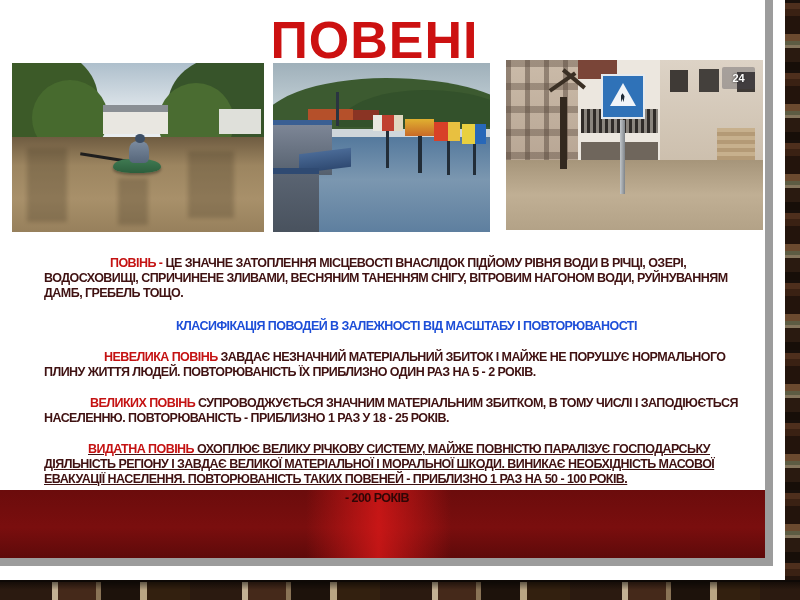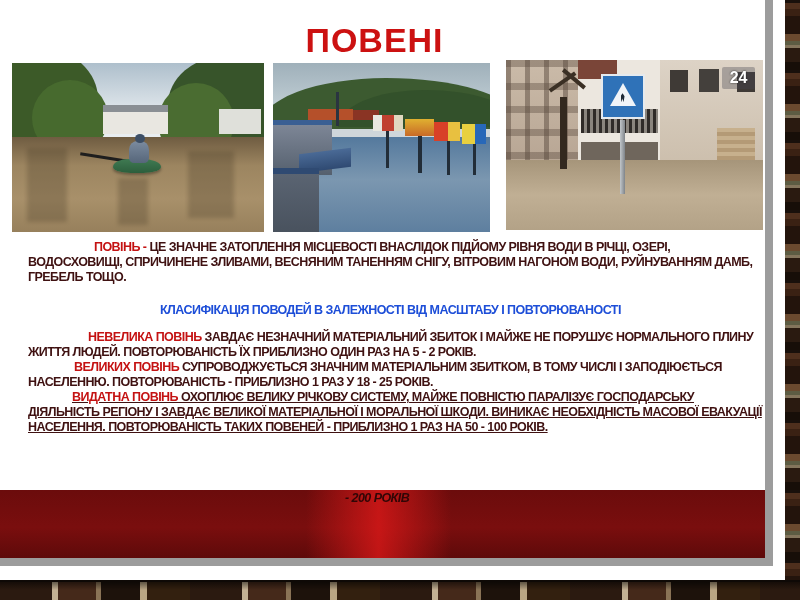--- a/index.html
+++ b/index.html
@@ -24,21 +24,21 @@
   }
 
   
   .page-white{position:absolute;left:0;top:0;width:785px;height:580px;background:#fff;}
   .shadow-right{position:absolute;left:765px;top:0;width:8px;height:566px;background:#9c9c9c;}
   .shadow-bottom{position:absolute;left:0;top:558px;width:773px;height:8px;background:#9c9c9c;}
 
   .slide{position:absolute;left:0;top:0;width:765px;height:558px;background:#fff;overflow:hidden;}
 
   .title{position:absolute;left:0;top:17px;width:749px;text-align:center;
-    font-weight:700;font-size:34px;line-height:46px;letter-spacing:1px;color:#cc1111;}
+    font-weight:700;font-size:52px;line-height:46px;letter-spacing:1px;color:#cc1111;}
 
   
   .ph{position:absolute;overflow:hidden;background:#cfd6da;}
   #ph1{left:12px;top:63px;width:252px;height:169px;}
   #ph2{left:273px;top:63px;width:217px;height:169px;}
   #ph3{left:506px;top:60px;width:257px;height:170px;}
   .abs{position:absolute;}
 
   
   .p1-sky{left:0;top:0;width:100%;height:48%;background:linear-gradient(180deg,#aebfcc,#e9eef1 70%);}
@@ -107,40 +107,40 @@
   .p3-br1{left:16%;top:12%;width:12%;height:2.2%;background:#3a2f24;transform:rotate(-35deg);}
   .p3-br2{left:21%;top:10%;width:11%;height:2.2%;background:#3a2f24;transform:rotate(40deg);}
   .p3-pole{left:44.3%;top:35%;width:2.2%;height:44%;background:linear-gradient(90deg,#c2c7cb,#7f8489);}
   .p3-sign{left:37%;top:8%;width:17%;height:27%;background:#2f72b8;border:2px solid #e5eaee;box-sizing:border-box;}
   .p3-tri{left:0;right:0;margin:auto;top:18%;width:0;height:0;
     border-left:13px solid transparent;border-right:13px solid transparent;
     border-bottom:23px solid #f0f4f8;}
   .p3-fig{left:44%;top:42%;width:4px;height:9px;background:#1e2a36;
     clip-path:polygon(50% 0,100% 35%,75% 100%,50% 60%,25% 100%,0 35%);}
   .p3-badge{right:3%;top:4%;width:13%;height:13%;display:flex;align-items:center;justify-content:center;
-    background:rgba(70,70,80,.35);border-radius:2px;color:#fff;font-weight:700;font-size:16px;
+    background:rgba(70,70,80,.35);border-radius:2px;color:#fff;font-weight:700;font-size:11px;
     text-shadow:0 0 2px #222;}
 
   
   .textblock{position:absolute;left:0;top:240px;width:765px;z-index:1;}
-  .para{margin:0;padding:0 0 0 28px;font-weight:700;font-size:12.5px;line-height:15px;
+  .para{margin:16px;padding:0 0 0 28px;font-weight:700;font-size:12.5px;line-height:15px;
     letter-spacing:-0.55px;color:#3f1111;}
   .lead{color:#c41212;}
   .def{text-indent:66px;margin-bottom:18px;}
   .head{color:#1d4ed8;padding-left:10px;text-indent:150px;margin-bottom:12px;}
   .ind60{text-indent:60px;}
   .ind46{text-indent:46px;}
   .ind44{text-indent:44px;text-decoration:underline;}
   .ind47{text-indent:47px;}
 
   
   .redbar{position:absolute;left:0;top:490px;width:765px;height:68px;z-index:3;
     background:
       linear-gradient(90deg,rgba(0,0,0,0) 40%,rgba(225,25,25,.75) 49.5%,rgba(0,0,0,0) 59%),
-      linear-gradient(180deg,#6b0c0c,#7a0e0e 55%,#5e0a0a); font-style: italic;}
+      linear-gradient(180deg,#6b0c0c,#7a0e0e 55%,#5e0a0a);}
   .bar-fragment{position:absolute;left:345px;top:1px;font-weight:700;font-size:12.5px;
     letter-spacing:-0.55px;color:#300606;}
 </style>
 </head>
 <body>
 
 <div class="stage">
   <div class="brick-right"></div>
   <div class="brick-bottom"></div>
   <div class="page-white"></div>

